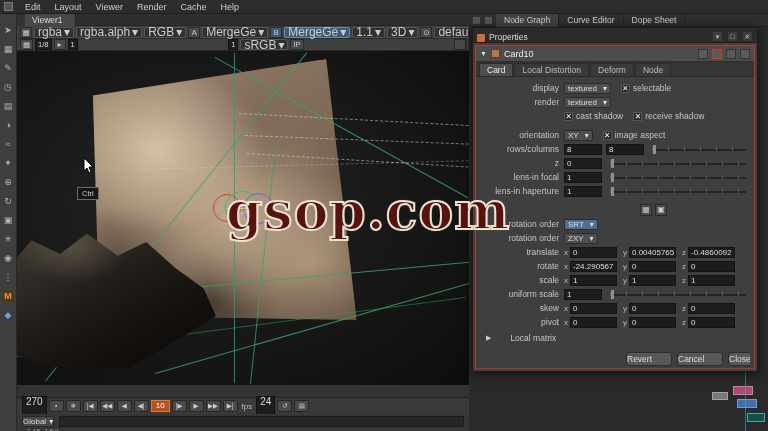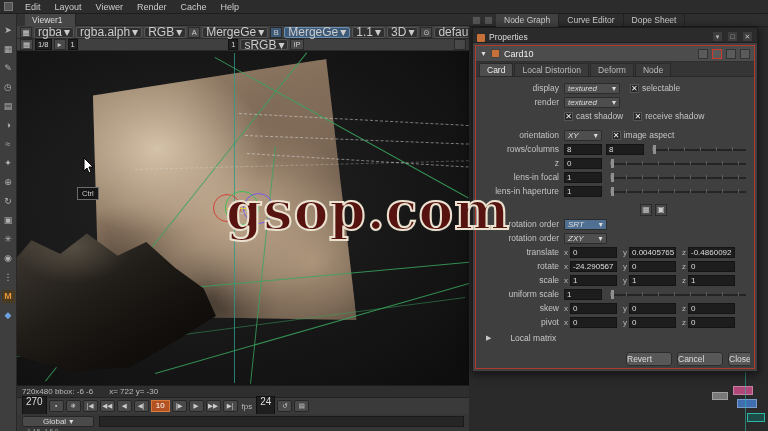--- a/index.html
+++ b/index.html
@@ -77,21 +77,21 @@
   .tbtn { min-width:15px; height:12px; background:#4a4a4a; border:1px solid #262626; border-radius:2px;
           color:#ccc; font-size:6.5px; line-height:10px; text-align:center; padding:0 1px; }
   .tfield { background:#1e1e1e; border:1px solid #111; height:20px; line-height:10px; font-size:10px;
             padding:0 3px; color:#ddd; }
   .tinc { background:#b35324; border:1px solid #d97b3a; color:#fff; height:12px; line-height:10px;
           font-size:8px; padding:0 4px; }
   .tlabel { font-size:8px; color:#bbb; padding:0 2px; }
   .grow { position:absolute; left:0; top:400px; width:452px; height:17px; background:#363636;
           padding:2px 5px; display:flex; gap:5px; align-items:flex-start; }
   .gdd { background:#4a4a4a; border:1px solid #262626; height:11px; line-height:9px; font-size:8px;
-         padding:0 20px; border-radius:2px; color:#ddd; display:inline-flex; align-items:center; gap:3px; }
+         padding:0 0; border-radius:2px; color:#ddd; display:inline-flex; align-items:center; gap:3px; }
   .gstrip { flex:1; height:11px; background:#262626; border:1px solid #1a1a1a; }
   .ruler { position:absolute; left:10px; top:14px; font-size:7px; color:#999; letter-spacing:1px; }
 
   
   .rbg { position:absolute; left:469px; top:14px; width:299px; height:417px; background:#2a2a2a; z-index:1; }
   .rtabs { position:absolute; left:469px; top:14px; width:299px; height:13px; background:#2f2f2f;
            border-bottom:1px solid #1f1f1f; display:flex; align-items:center; padding-left:3px; z-index:2; }
   .tic { width:9px; height:9px; background:#555; border:1px solid #333; margin-right:3px; }
   .rtab { padding:0 8px; height:13px; line-height:13px; font-size:8.5px; color:#ccc; border-right:1px solid #232323; }
   .rtab.active { background:#424242; }
@@ -120,21 +120,21 @@
   .ptab { padding:0 7px; height:13px; line-height:13px; font-size:8.5px; background:#3a3a3a; color:#bbb;
           border:1px solid #2a2a2a; border-bottom:none; }
   .ptab.active { background:#4e4e4e; color:#eee; }
   .pbody { flex:1; padding:4px 4px 0; overflow:hidden; }
   .prow { display:flex; align-items:center; height:14px; }
   .plabel { width:84px; text-align:right; padding-right:5px; color:#c4c4c4; font-size:8.5px; white-space:nowrap; }
   .pfield { background:#1d1d1d; border:1px solid #141414; height:11px; line-height:9px; font-size:8px;
             color:#ddd; padding:0 2px; display:inline-flex; align-items:center; }
   .w40 { width:38px; } .xyz { width:47px; }
   .pdd { background:#4e4e4e; border:1px solid #2b2b2b; height:11px; font-size:8px; color:#ddd;
-         padding:0 3px; display:inline-flex; gap:15px; align-items:flex-end; border-radius:1px;font-style:italic; }
+         padding:0 3px; display:inline-flex; gap:6px; align-items:flex-end; border-radius:1px; }
   .pdd.hl { background:#4f6f93; }
   .chk { display:inline-flex; align-items:center; gap:3px; margin-left:10px; font-size:8.5px; color:#c4c4c4; }
   .cb { width:9px; height:9px; background:#262626; border:1px solid #555; color:#f2f2f2; font-size:8px;
         line-height:8px; text-align:center; font-weight:bold; }
   .axis { margin:0 2px 0 6px; color:#b5b5b5; font-size:8px; }
   .slider { flex:1; height:9px; margin:0 4px 0 8px; position:relative;
             background:
               repeating-linear-gradient(90deg, #5c5c5c 0 1px, transparent 1px 16px) 0 55%/100% 4px no-repeat,
               linear-gradient(#242424,#242424) 0 60%/100% 2px no-repeat; }
   .slider::after { content:""; position:absolute; left:1px; top:0; width:3px; height:9px; background:#909090; }
@@ -274,24 +274,20 @@
       <div class="gc" style="left:226px;top:142px;width:31px;height:31px;border:1.5px solid #7a5ae8"></div>
       <div class="gc" style="left:219px;top:151px;width:12px;height:12px;border:1px solid #cccccc;opacity:.7"></div>
       <div style="position:absolute;left:210px;top:157px;width:22px;height:1px;background:#ddc93a"></div>
 
       <svg class="cursor" width="12" height="17" viewBox="0 0 12 17">
         <polygon points="1,1 1,14 4,11 6,16 8,15 6,10 10,10" fill="#ffffff" stroke="#000000" stroke-width="1"></polygon>
       </svg>
       <div class="tooltip">Ctrl</div>
     </div>
 
-    <div class="statusbar">
-      <span>720x480 bbox: -6 -6</span>
-      <span>x= 722 y= -30</span>
-    </div>
 
     <div class="tlrow">
       <span class="tfield">270</span>
       <span class="tbtn">▪</span>
       <span class="tbtn">❄</span>
       <span class="tbtn">|◀</span>
       <span class="tbtn">◀◀</span>
       <span class="tbtn">◀</span>
       <span class="tbtn">◀|</span>
       <span class="tinc">10</span>

